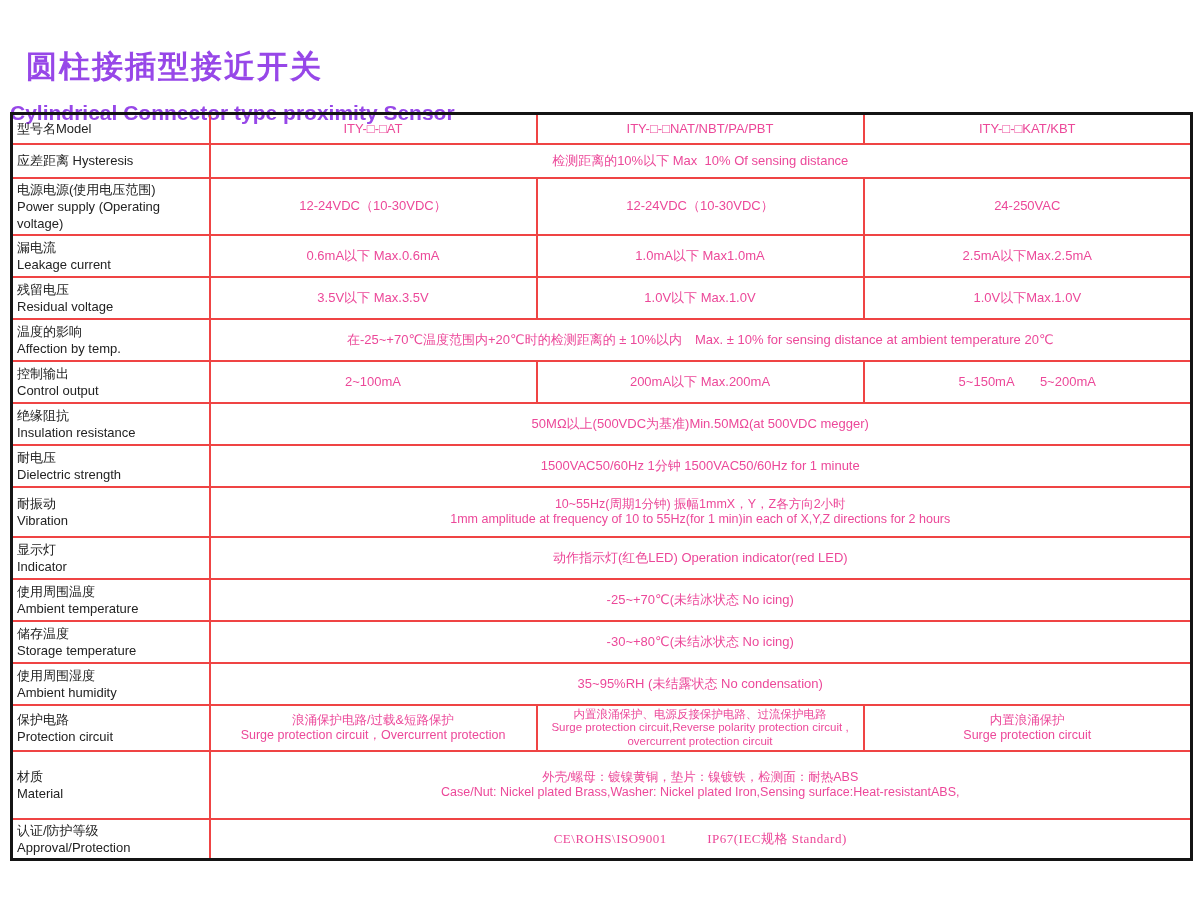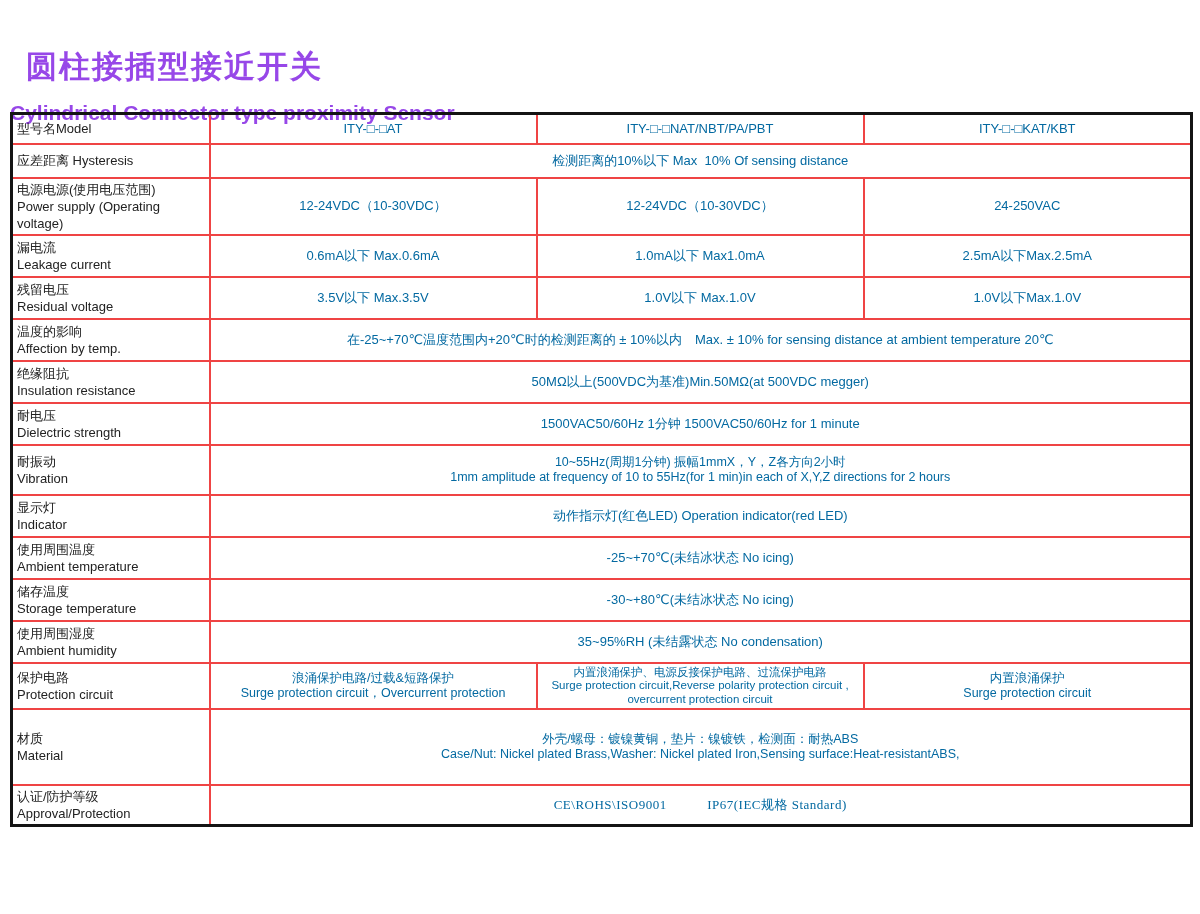--- a/index.html
+++ b/index.html
@@ -50,21 +50,21 @@
     text-align: left;
     padding-left: 10px;
     font-size: 13px;
     line-height: 17px;
     color: #222;
   }
   td.value-cell {
     text-align: center;
     font-size: 13px;
     line-height: 16px;
-    color: #0369a1;
+    color: #ec4899;
     white-space: pre-wrap;
   }
   td.value-cell.multiline { font-size: 12.5px; line-height: 15px; }
   td.value-cell.small { font-size: 11.5px; line-height: 13.5px; }
   td.value-cell.large { font-size: 13px; line-height: 20px; letter-spacing: 0.5px; font-family: Liberation Serif, serif; }
 </style>
 </head>
 <body>
 
 <div class="page">
@@ -124,20 +124,29 @@
         </tr>
         <tr style="height: 42px;">
           <td class="label-cell">
             <div>温度的影响</div>
             <div>Affection by temp.</div>
           </td>
           <td class="value-cell" colspan="3"><div>在-25~+70℃温度范围内+20℃时的检测距离的 ± 10%以内　Max. ± 10% for sensing distance at ambient temperature 20℃</div></td>
         </tr>
         <tr style="height: 42px;">
           <td class="label-cell">
+            <div>控制输出</div>
+            <div>Control output</div>
+          </td>
+          <td class="value-cell"><div>2~100mA</div></td>
+          <td class="value-cell"><div>200mA以下 Max.200mA</div></td>
+          <td class="value-cell"><div>5~150mA　　5~200mA</div></td>
+        </tr>
+        <tr style="height: 42px;">
+          <td class="label-cell">
             <div>绝缘阻抗</div>
             <div>Insulation resistance</div>
           </td>
           <td class="value-cell" colspan="3"><div>50MΩ以上(500VDC为基准)Min.50MΩ(at 500VDC megger)</div></td>
         </tr>
         <tr style="height: 42px;">
           <td class="label-cell">
             <div>耐电压</div>
             <div>Dielectric strength</div>
           </td>
@@ -180,21 +189,21 @@
         </tr>
         <tr style="height: 46px;">
           <td class="label-cell">
             <div>保护电路</div>
             <div>Protection circuit</div>
           </td>
           <td class="value-cell multiline"><div>浪涌保护电路/过载&amp;短路保护</div><div>Surge protection circuit，Overcurrent protection</div></td>
           <td class="value-cell small"><div>内置浪涌保护、电源反接保护电路、过流保护电路</div><div>Surge protection circuit,Reverse polarity protection circuit ,</div><div>overcurrent protection circuit</div></td>
           <td class="value-cell multiline"><div>内置浪涌保护</div><div>Surge protection circuit</div></td>
         </tr>
-        <tr style="height: 76px;">
+        <tr style="height: 68px;">
           <td class="label-cell">
             <div>材质</div>
             <div>Material</div>
           </td>
           <td class="value-cell multiline" colspan="3"><div>外壳/螺母：镀镍黄铜，垫片：镍镀铁，检测面：耐热ABS</div><div>Case/Nut: Nickel plated Brass,Washer: Nickel plated Iron,Sensing surface:Heat-resistantABS,</div></td>
         </tr>
         <tr style="height: 40px;">
           <td class="label-cell">
             <div>认证/防护等级</div>
             <div>Approval/Protection</div>

